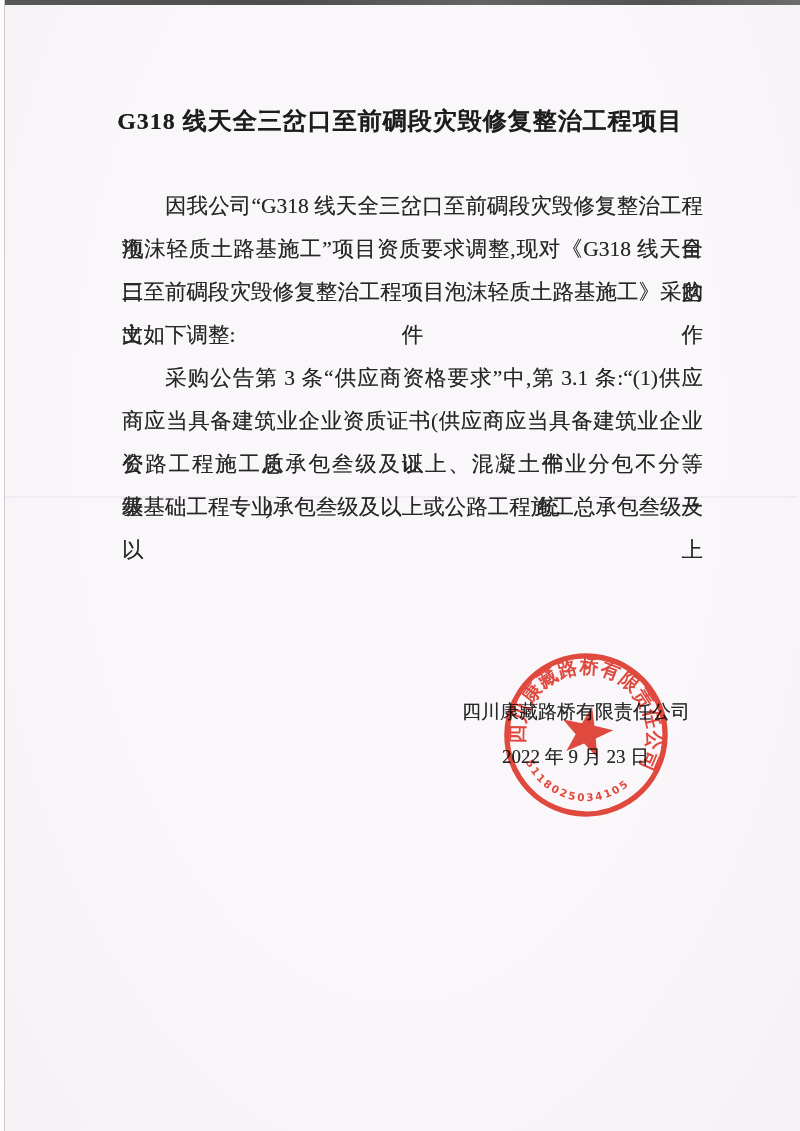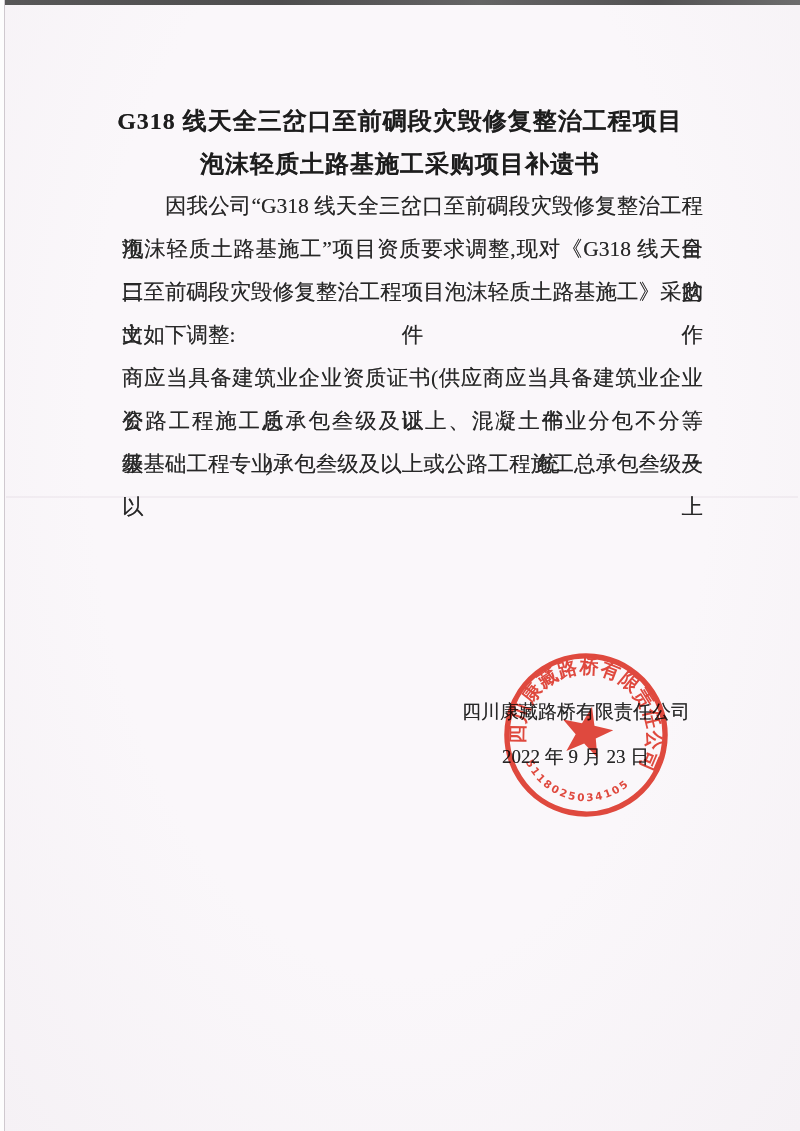--- a/index.html
+++ b/index.html
@@ -74,28 +74,28 @@
 <body>
 
 <div class="page">
 
   <div class="edge-top"></div>
   <div class="edge-left"></div>
   <div class="fold-line"></div>
 
   <div class="doc-title">
     <div>G318 线天全三岔口至前碉段灾毁修复整治工程项目</div>
-    <div>泡沫轻质土路基施工采购项目补遗书</div>
   </div>
 
   <div class="bodytext">
     <div class="line jl ind">因我公司“G318 线天全三岔口至前碉段灾毁修复整治工程项目</div>
     <div class="line jl">泡沫轻质土路基施工”项目资质要求调整,现对《G318 线天全三岔</div>
     <div class="line jl">口至前碉段灾毁修复整治工程项目泡沫轻质土路基施工》采购文件作</div>
     <div class="line">出如下调整:</div>
+    <div class="line jl ind">采购公告第 3 条“供应商资格要求”中,第 3.1 条:“(1)供应</div>
     <div class="line jl">商应当具备建筑业企业资质证书(供应商应当具备建筑业企业资质证书、</div>
     <div class="line jl">公路工程施工总承包叁级及以上、混凝土作业分包不分等级)、统一</div>
     <div class="line jl">基基础工程专业承包叁级及以上或公路工程施工总承包叁级及以上</div>
   </div>
 
   <div class="sig-company">四川康藏路桥有限责任公司</div>
   <div class="sig-date">2022 年 9 月 23 日</div>
 
   <svg class="stamp" viewBox="0 0 200 200" xmlns="http://www.w3.org/2000/svg">
     <defs>

